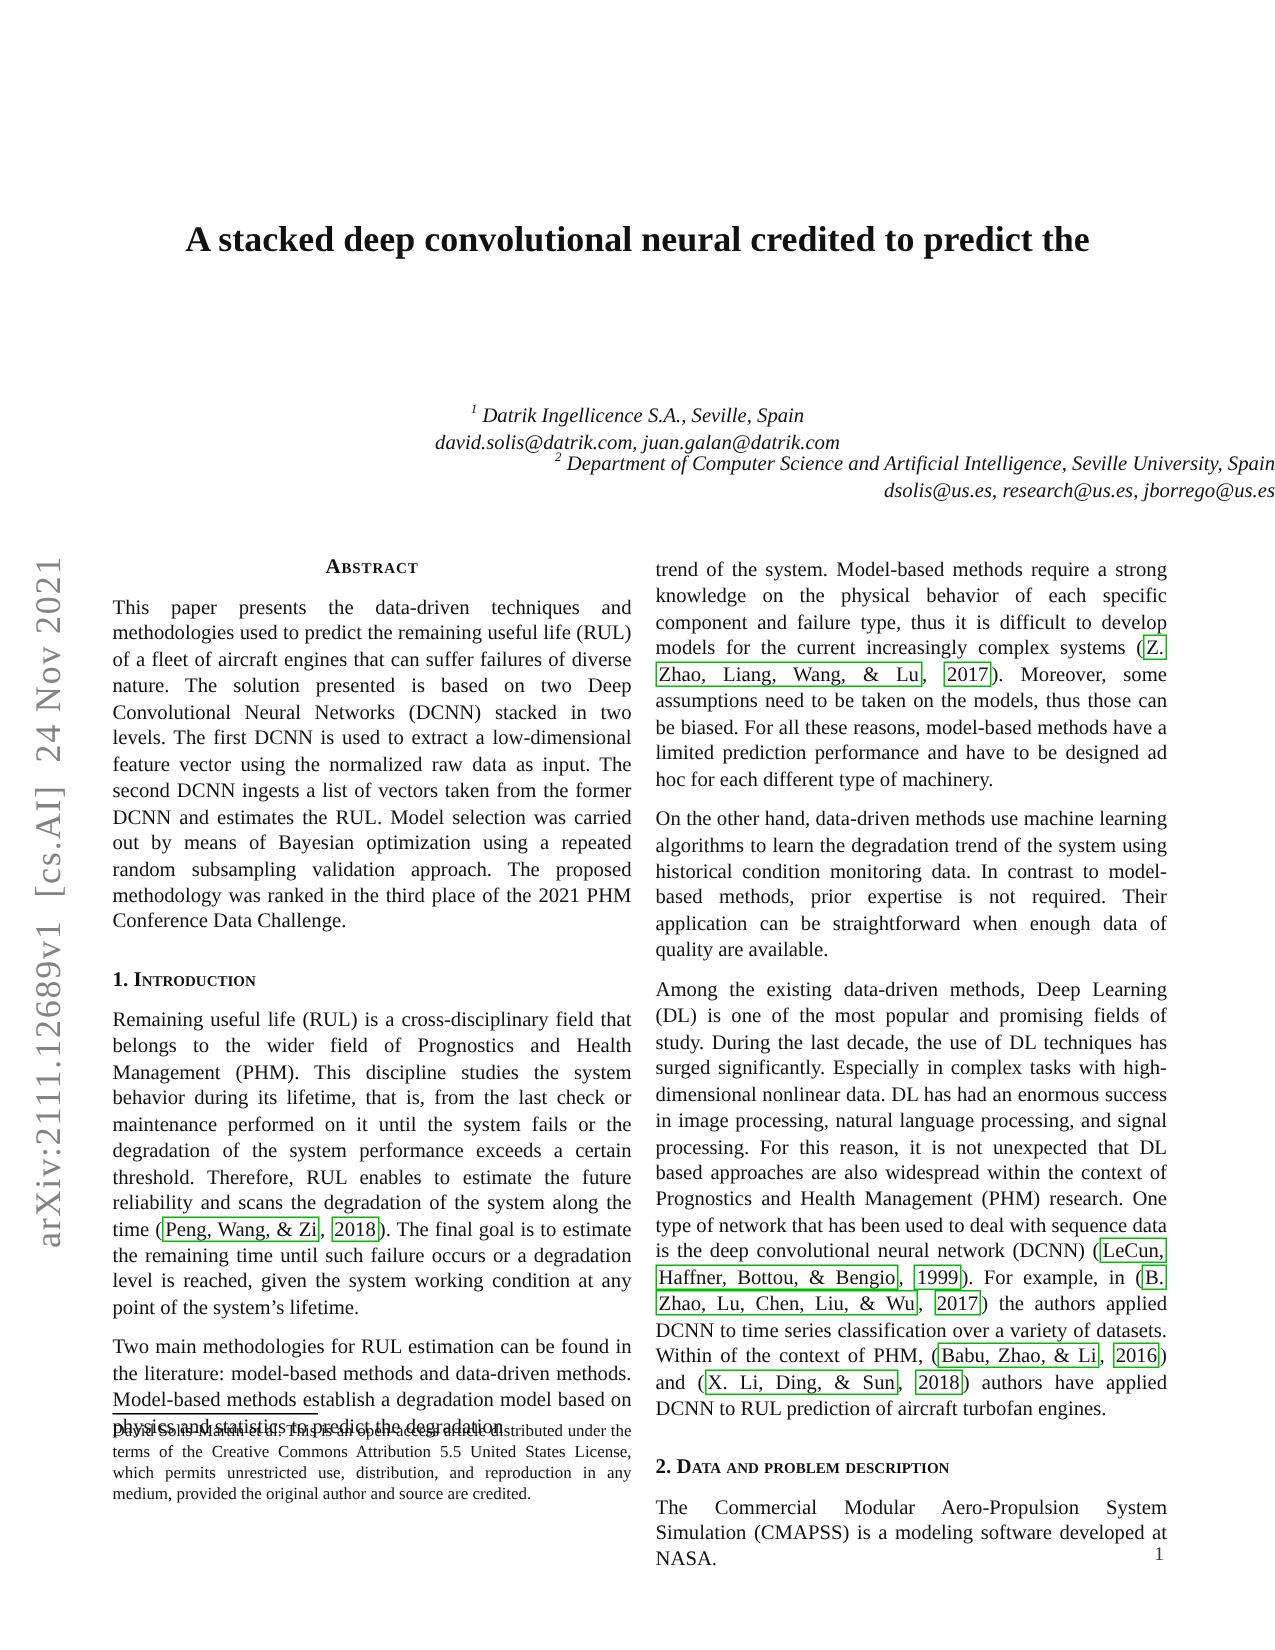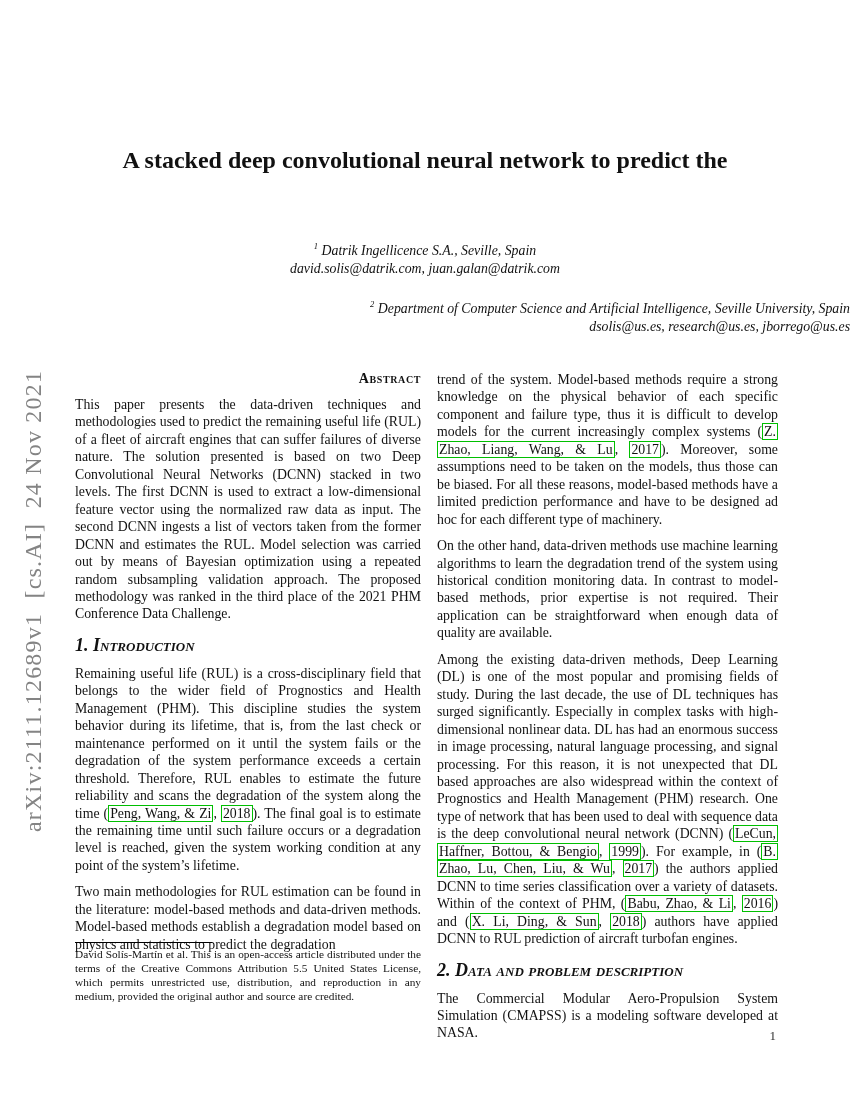--- a/index.html
+++ b/index.html
@@ -40,50 +40,49 @@
     font-size: 14.5px;
   }
   .affil {
     position: absolute;
     left: 0; right: 0;
     text-align: center;
     font-style: italic;
     font-size: 13.8px;
     line-height: 18px;
   }
-  .affil-1 { top: 242px; }
+  .affil-1 { top: 268px; }
   .affil-2 { top: 300px; text-align: right; }
   sup { font-size: 0.62em; line-height: 0; vertical-align: super; }
   
   .col {
     position: absolute;
     top: 371px;
   }
   .col-left  { left: 75px;  width: 346px; }
   .col-right { left: 437px; width: 341px; }
   .abstract-head {
-    text-align: right;
+    text-align: center;
     font-variant: small-caps;
     font-weight: bold;
     font-size: 14px;
     letter-spacing: 0.6px;
     margin: 0 0 9px 0;
   }
   .body-p {
     margin: 0 0 9px 0;
     text-align: justify;
     font-size: 13.8px;
     line-height: 17.45px;
   }
   .sec-head {
     font-variant: small-caps;
     font-weight: bold;
-    font-size: 18px;
-    margin: 12px 0 9px 0;
-    font-style: italic;
+    font-size: 14px;
+    margin: 23px 0 9px 0;
   }
   .cite {
     border: 1.3px solid #00bf00;
     padding: 0 1px;
     box-decoration-break: clone;
     -webkit-box-decoration-break: clone;
   }
   
   .footnote {
     position: absolute;
@@ -108,21 +107,21 @@
   }
 </style>
 </head>
 <body>
 
 <div class="page">
 
   <div class="arxiv-banner">arXiv:2111.12689v1  [cs.AI]  24 Nov 2021</div>
 
   <div class="title">
-    <div>A stacked deep convolutional neural network to predict the</div>
+    <div>A stacked deep convolutional neural credited to predict the</div>
   </div>
 
 
   <div class="affil affil-1">
     <div><sup>1</sup><span> Datrik Ingellicence S.A., Seville, Spain</span></div>
     <div>david.solis@datrik.com, juan.galan@datrik.com</div>
   </div>
 
   <div class="affil affil-2">
     <div><sup>2</sup><span> Department of Computer Science and Artificial Intelligence, Seville University, Spain</span></div>

